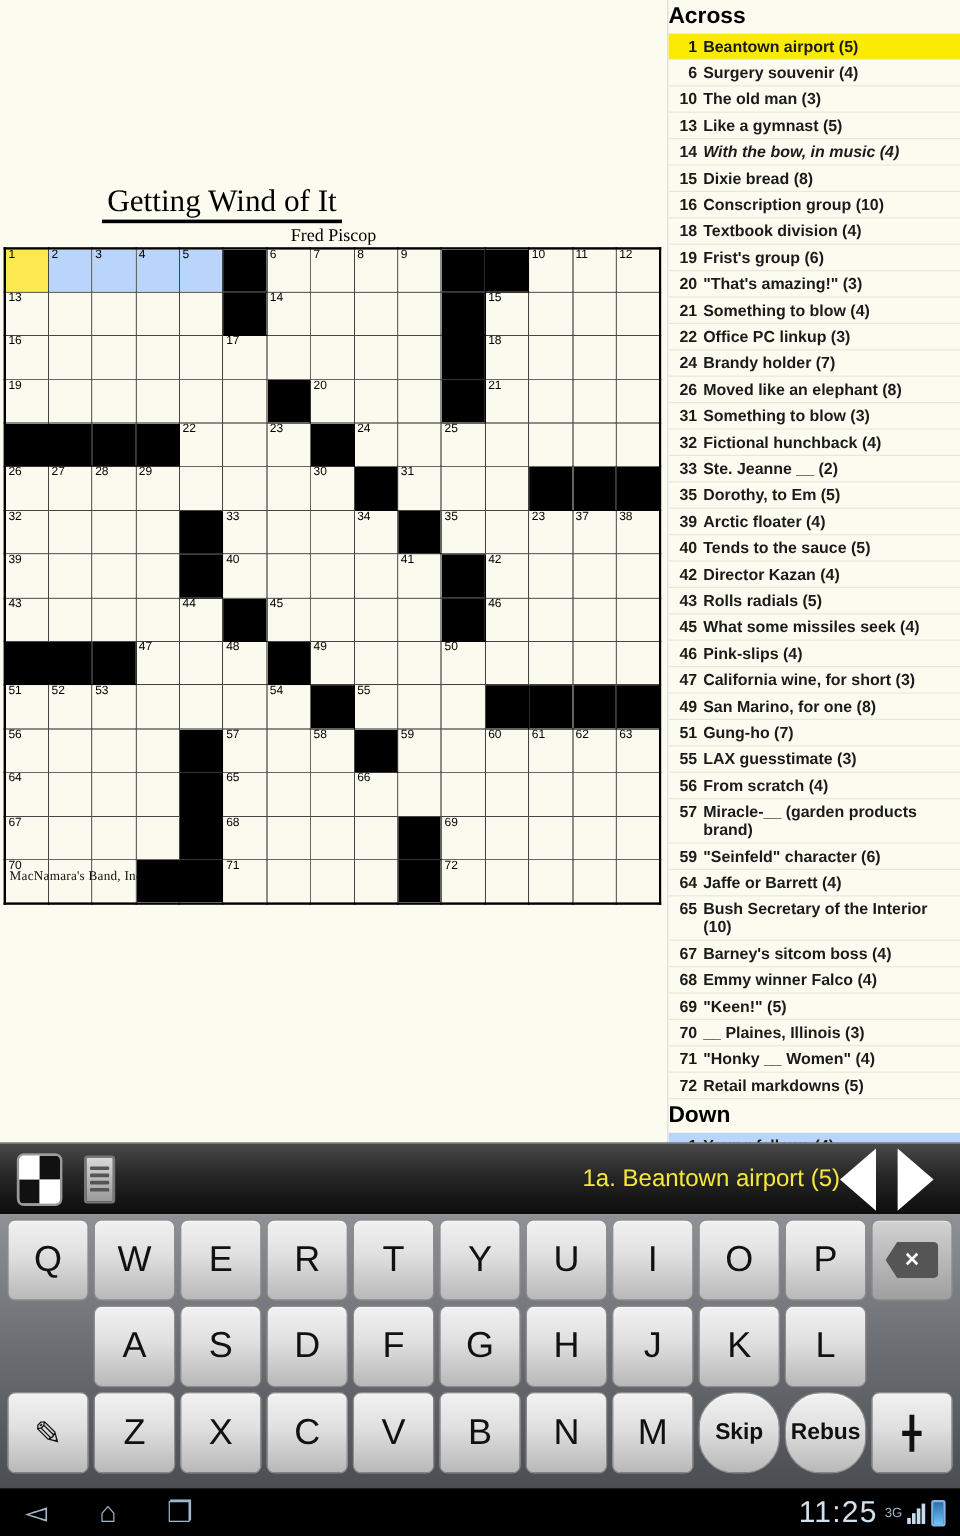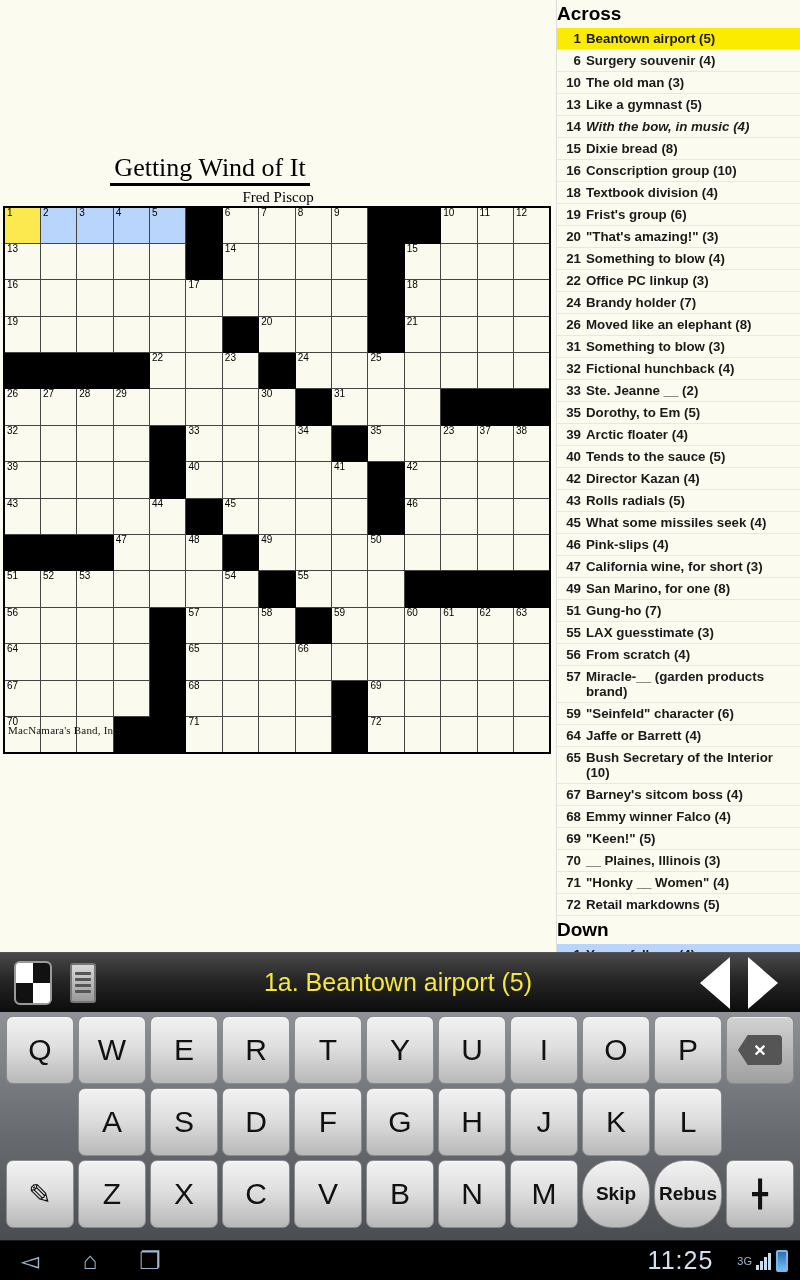--- a/index.html
+++ b/index.html
@@ -9,21 +9,21 @@
   #app { position:relative; width:800px; height:1280px; background:#fbfbf0; }
 
   
   #puzzle-pane{
     position:absolute; left:0; top:0; width:556px; height:952px;
     background:#fbfbf0; overflow:hidden;
   }
   #puzzle-title{
     text-align:center; font-family:"Liberation Serif", serif;
     font-size:26px; color:#000; margin-top:155px; line-height:1.0;
-    border-bottom:3px solid #000; width:200px; margin-left:110px; padding-bottom:2px;
+    border-bottom:3px solid #000; width:200px; margin-left:85px; padding-bottom:2px;
   }
   #puzzle-author{
     text-align:center; font-family:"Liberation Serif", serif;
     font-size:15px; color:#000; margin-top:3px; width:556px;
   }
 
   #grid-wrap{ position:absolute; left:3px; top:206px; width:548px; height:547px; }
   table#xw{ border-collapse:collapse; width:548px; height:547px; table-layout:fixed;
             border:2px solid #000; background:#fbfaef; }
   table#xw td{
@@ -80,21 +80,21 @@
   #btn-grid-icon .q4{ right:0; bottom:0; background:#fff; }
   #btn-grid-icon .mini{ position:absolute; right:3px; bottom:4px; font-size:7px; color:#fff; }
   #btn-list-icon{
     width:26px; height:40px; border-radius:3px; margin-left:18px;
     background:linear-gradient(180deg,#d8d8d8,#9a9a9a);
     border:2px solid #777; display:flex; flex-direction:column;
     justify-content:space-evenly; padding:4px 3px;
   }
   #btn-list-icon i{ display:block; height:3px; background:#555; border-radius:1px; }
   #clue-text{
-    flex:1 1 auto; text-align:center; color:#f5e73c; font-size:25px;
+    flex:1 1 auto; text-align:right; color:#f5e73c; font-size:20px;
     font-family:"Liberation Sans", sans-serif;
   }
   .navarrow{ width:0;height:0; cursor:pointer; }
   #nav-prev{ border-top:26px solid transparent; border-bottom:26px solid transparent;
              border-right:30px solid #fff; margin-right:18px; }
   #nav-next{ border-top:26px solid transparent; border-bottom:26px solid transparent;
              border-left:30px solid #fff; margin-right:22px; }
 
   
   #keyboard{
@@ -126,21 +126,21 @@
 
   
   #sysbar{
     position:absolute; left:0; top:1240px; width:800px; height:40px;
     background:#000; display:flex; align-items:center; color:#c8d8e8;
     border-top:1px solid #1c1c1c;
   }
   #sysbar .sysic{ width:60px; text-align:center; font-size:24px; color:#9fb6cc; }
   #sysbar .spacer{ flex:1 1 auto; }
   #clock{ font-size:25px; color:#cfe0ef; letter-spacing:1px;
-          font-family:"Liberation Sans", sans-serif; margin-right:24px; }
+          font-family:"Liberation Sans", sans-serif; margin-right:6px; }
   #net{ font-size:11px; color:#9fb6cc; margin-right:4px; }
   #sig{ width:16px;height:18px; margin-right:4px; position:relative; }
   #sig i{ position:absolute; bottom:0; width:3px; background:#c9dced; }
   #batt{ width:12px;height:22px;border:2px solid #7fb6e8; border-radius:2px;
          margin-right:12px; background:linear-gradient(180deg,#2b6fb0,#6fc0f7); }
 </style>
 </head>
 <body>
 
 <div id="app">

